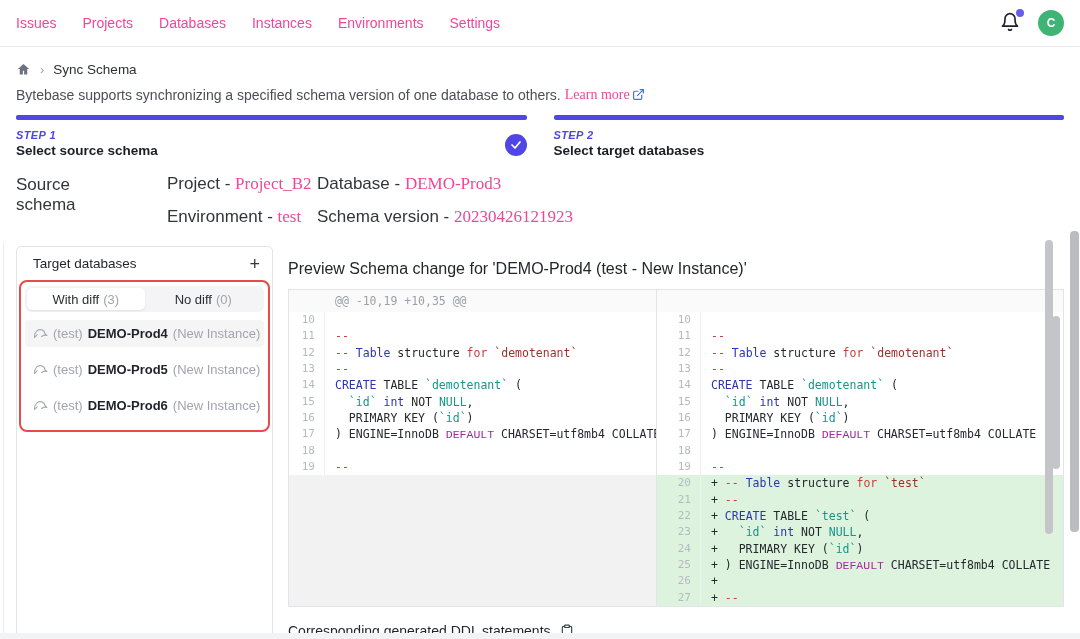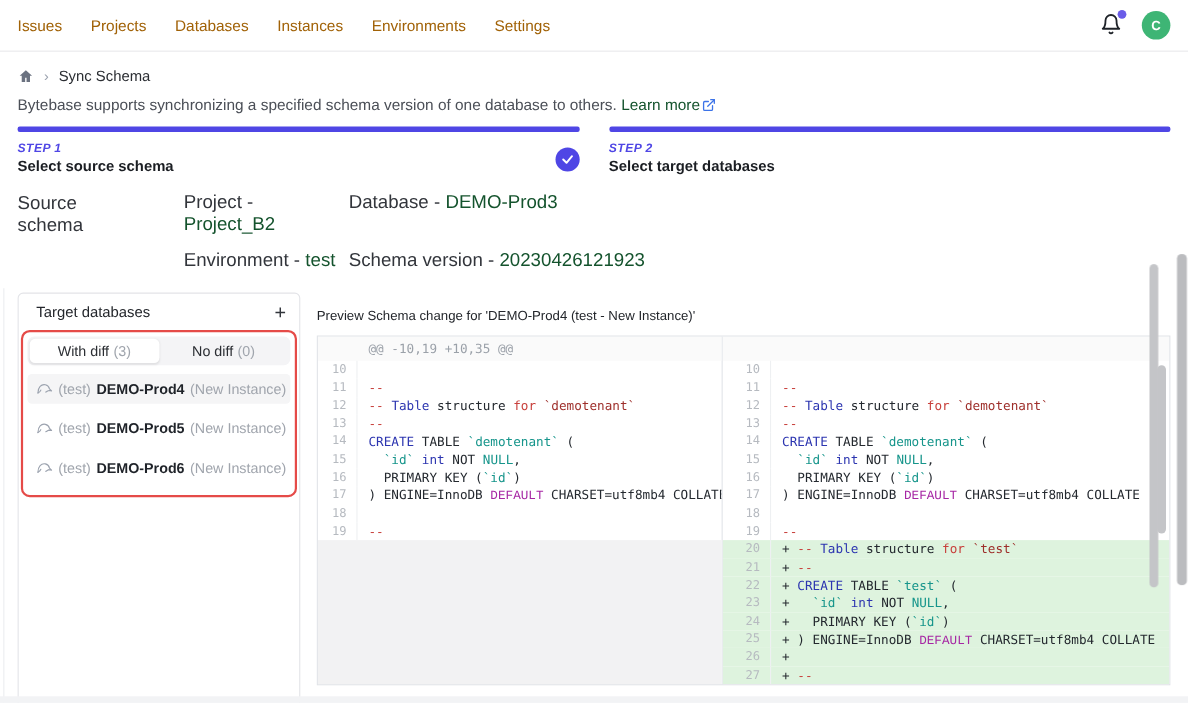--- a/index.html
+++ b/index.html
@@ -3,39 +3,39 @@
 <meta charset="utf-8">
 <style>
   * { margin:0; padding:0; box-sizing:border-box; }
   html,body { width:1080px; height:639px; overflow:hidden; background:#fff;
     font-family:"Liberation Sans", sans-serif; color:#1f2329; }
 
   
   .topnav { height:47px; border-bottom:1px solid #e8e9ec; display:flex; align-items:center;
     padding:0 16px; justify-content:space-between; }
   .nav-items { display:flex; gap:26px; }
-  .nav-item { font-size:14px; font-weight:500; color:#a16207; cursor:pointer; }
+  .nav-item { font-size:14px; font-weight:500; color:#ec4899; cursor:pointer; }
   .nav-right { display:flex; align-items:center; gap:16px; }
   .bell-wrap { position:relative; width:22px; height:22px; }
   .bell-wrap svg { width:20px; height:20px; }
   .bell-dot { position:absolute; top:-3px; right:-2px; width:8px; height:8px; border-radius:50%; background:#6a5ce8; }
   .avatar { width:26px; height:26px; border-radius:50%; background:#3eb575; color:#fff;
     font-size:12px; font-weight:700; display:flex; align-items:center; justify-content:center; }
 
   .main { padding:0 16px; position:relative; }
 
   
   .breadcrumb { margin-top:15px; display:flex; align-items:center; gap:9px; }
   .breadcrumb svg { width:15px; height:15px; }
   .crumb-sep { color:#9ca3af; font-size:13px; }
   .crumb-page { font-size:13.5px; color:#2b2e33; }
 
   
   .intro { margin-top:10px; font-size:14px; color:#4b4f57; display:flex; align-items:flex-end; gap:4px; }
-  a.link { color:#14532d; text-decoration:none; cursor:pointer; }
+  a.link { color:#ec4899; text-decoration:none; cursor:pointer;font-family:Liberation Serif, serif; }
   .ext-icon svg { width:13px; height:13px; margin-left:2px; vertical-align:-2px; }
 
   
   .steps { margin-top:12px; display:flex; gap:27px; }
   .step { flex:1; position:relative; }
   .step-bar { height:5px; background:#4f46e5; border-radius:2px; }
   .step-label { margin-top:9px; font-size:11px; font-weight:700; letter-spacing:.4px; color:#4f46e5;font-style:italic; }
   .step-title { margin-top:2px; font-size:13.5px; font-weight:700; color:#1b1e23; }
   .step-check { position:absolute; right:0; top:19px; width:22px; height:22px; border-radius:50%;
     background:#4f46e5; display:flex; align-items:center; justify-content:center; }
@@ -66,21 +66,21 @@
   .db-list { margin-top:8px; }
   .db-item { height:27px; display:flex; align-items:center; gap:5px; padding:0 8px;
     border-radius:4px; margin-bottom:9px; font-size:13px; cursor:pointer; white-space:nowrap; overflow:hidden; }
   .db-item.selected { background:#f5f5f6; }
   .db-item svg { width:15px; height:13px; flex-shrink:0; }
   .db-env, .db-suffix { color:#a0a5ad; }
   .db-name { color:#1f2329; font-weight:600; }
 
   
   .preview { flex:1; position:relative; }
-  .preview-title { margin-top:14px; font-size:12px; color:#23262b; }
+  .preview-title { margin-top:14px; font-size:16px; color:#23262b; }
   .diff { margin-top:11px; height:318px; border:1px solid #e2e4e8; display:flex; position:relative;
     font-family:"DejaVu Sans Mono", monospace; overflow:hidden; background:#fff; }
   .pane { display:flex; flex-direction:column; overflow:hidden; }
   .pane-left { width:368px; border-right:1px solid #e2e4e8; }
   .pane-right { flex:1; }
   .dhead { height:22px; background:#fafafa; color:#9ba1a9; font-size:11.5px;
     display:flex; align-items:center; padding-left:46px; flex-shrink:0; white-space:pre; }
   .drow { height:16.33px; display:flex; font-size:11.5px; line-height:16.4px; flex-shrink:0; }
   .drow.added { background:#def3de; }
   .ln { width:36px; text-align:right; padding-right:9px; color:#b6bac0; font-size:11px;

